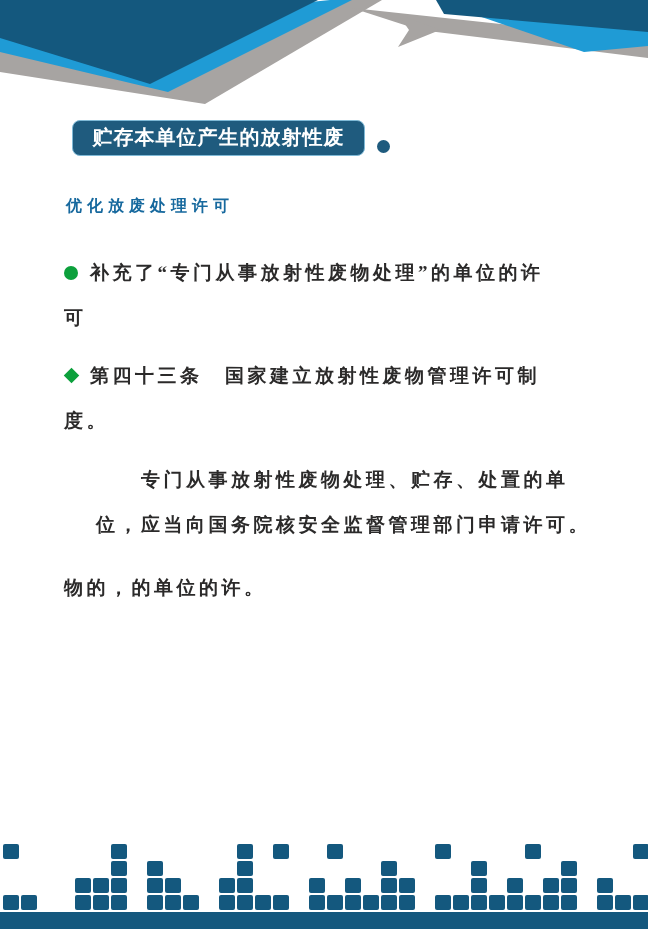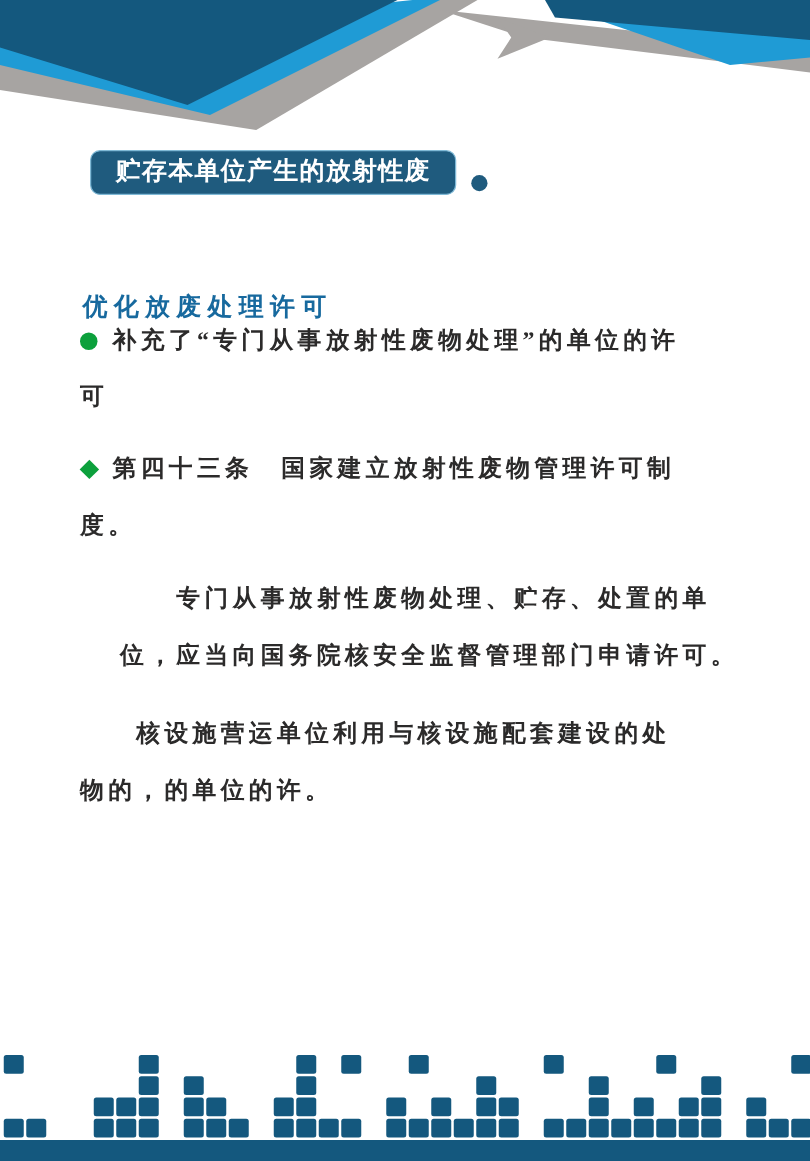--- a/index.html
+++ b/index.html
@@ -18,21 +18,21 @@
     font-family:"Liberation Serif","DejaVu Serif",serif;
     font-weight:bold;font-size:20px;letter-spacing:1px;white-space:nowrap;
   }
   .title-dot{
     position:absolute;left:377px;top:140px;width:13px;height:13px;
     border-radius:50%;background:#1f5b7e;
   }
   
   .subtitle{
     position:absolute;left:66px;top:196px;height:20px;line-height:20px;
-    color:#17699e;font-size:20px;font-weight:bold;letter-spacing:5px;white-space:nowrap;margin-top:40px;
+    color:#17699e;font-size:16px;font-weight:bold;letter-spacing:5px;white-space:nowrap;
   }
   
   .para{position:absolute;left:64px;width:545px;color:#2b2a2a;}
   .para .line{
     position:relative;height:45px;line-height:45px;white-space:nowrap;
     font-size:19px;font-weight:bold;letter-spacing:3.5px;
   }
   .para .line.with-marker{padding-left:26px;}
   .marker-circle{
     position:absolute;left:0;top:16px;width:14px;height:14px;
@@ -74,21 +74,20 @@
     </div>
     <div class="para" style="top: 353px;">
       <div class="line with-marker"><span class="marker-diamond"></span>第四十三条　国家建立放射性废物管理许可制</div>
       <div class="line">度。</div>
     </div>
     <div class="para" style="top: 457px; margin-left: 32px;">
       <div class="line">　　专门从事放射性废物处理、贮存、处置的单</div>
       <div class="line">位，应当向国务院核安全监督管理部门申请许可。</div>
     </div>
     <div class="para" style="top: 565px;">
-      <div class="line">　　核设施营运单位利用与核设施配套建设的处</div>
       <div class="line">物的，的单位的许。</div>
     </div>
   </div>
 
 <div class="footer">
   <div class="footer-bar"></div>
 <div class="sq" style="left: 3px; top: 844px;"></div>
     <div class="sq" style="left: 111px; top: 844px;"></div>
     <div class="sq" style="left: 237px; top: 844px;"></div>
     <div class="sq" style="left: 273px; top: 844px;"></div>

